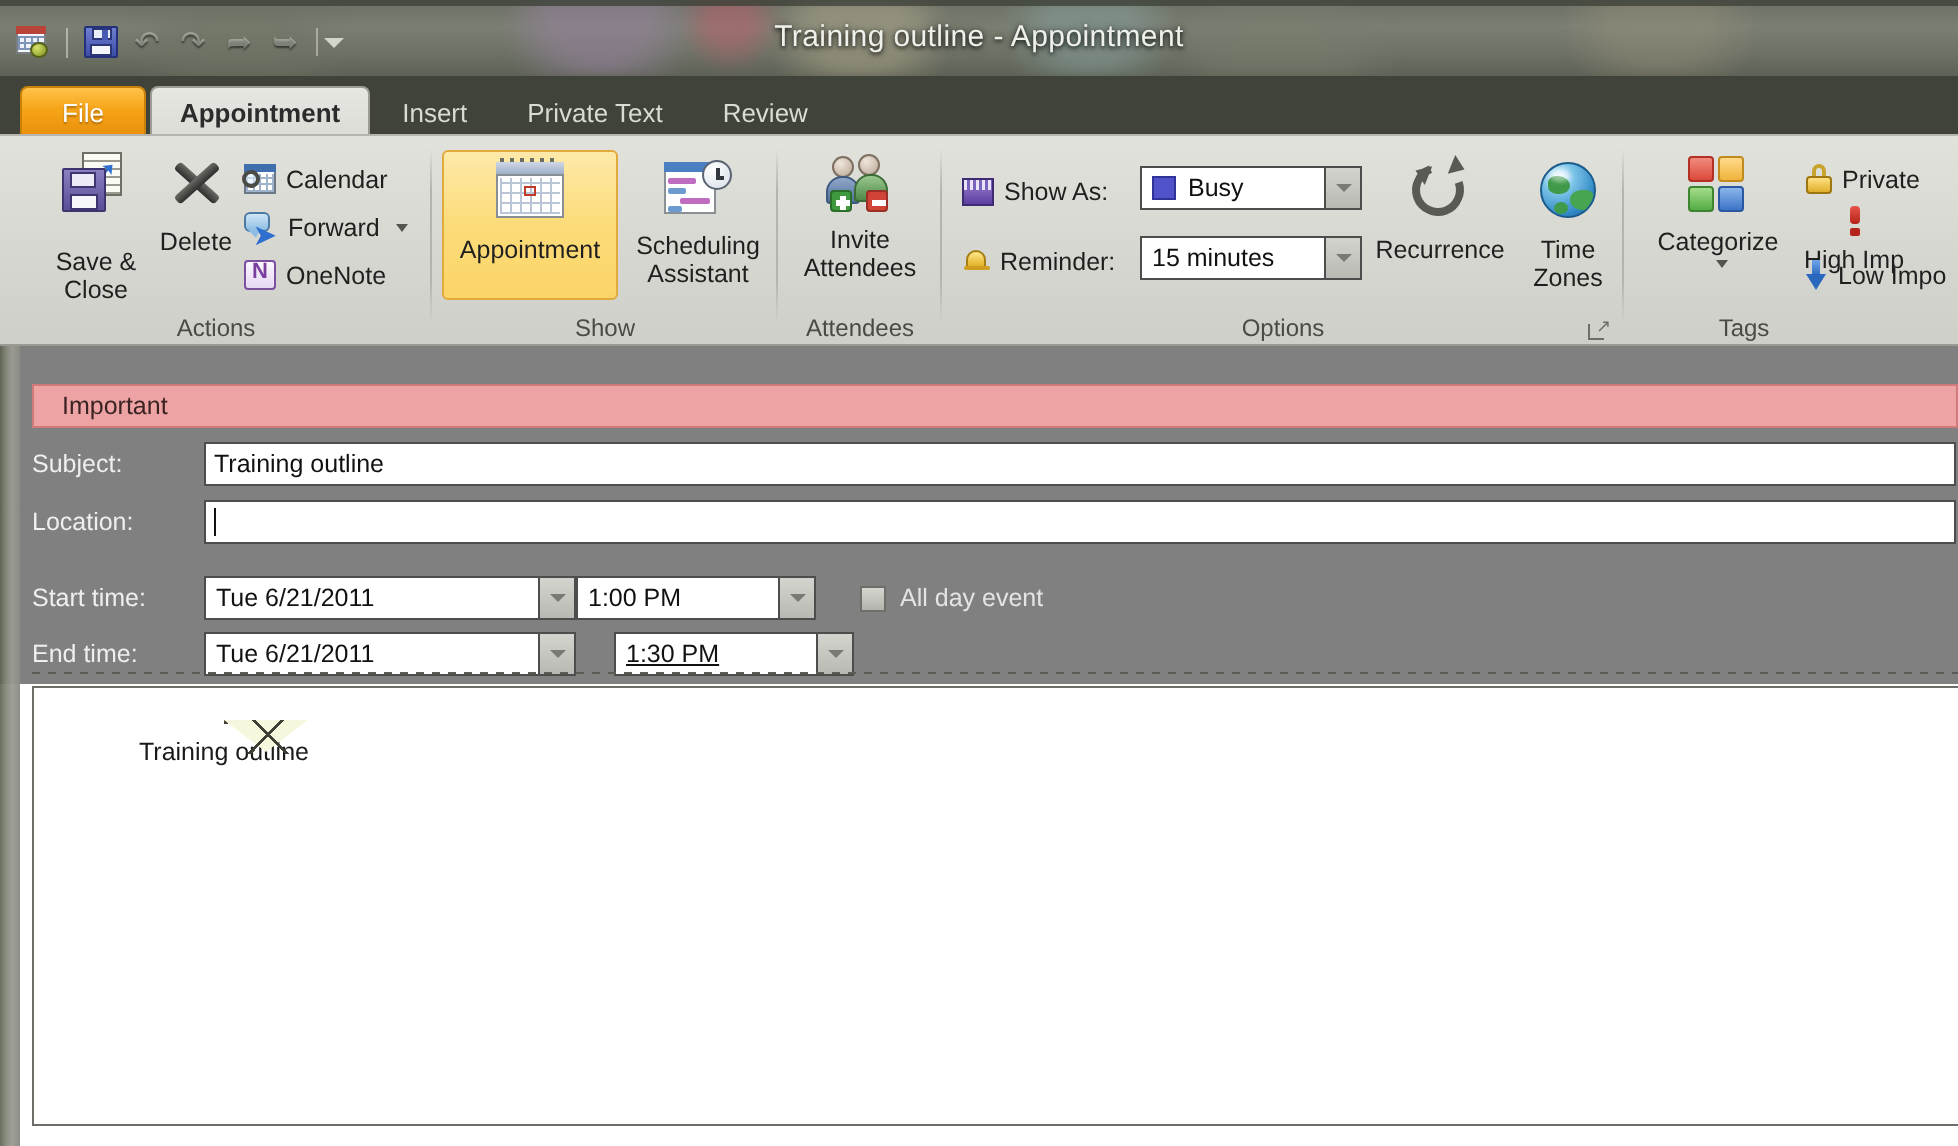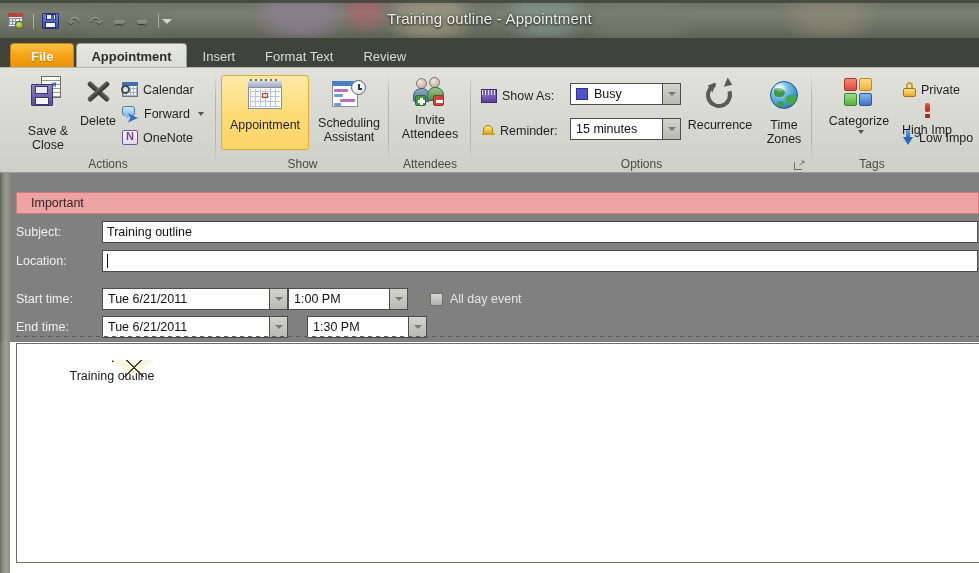--- a/index.html
+++ b/index.html
@@ -73,21 +73,21 @@
 
   
   .tabstrip{position:absolute;left:0;top:38px;width:979px;height:30px;background:#3f4339;}
   .tabstrip .tabs{position:absolute;left:10px;top:0;display:flex;align-items:flex-end;height:30px;}
   .tab{
     height:24px;padding:0 14px;margin-right:2px;display:flex;align-items:center;
     font-size:13px;color:#d9dcd2;white-space:nowrap;border-radius:4px 4px 0 0;cursor:default;
   }
   .tab.file{
     background:linear-gradient(180deg,#ffc24a 0%,#f6a417 45%,#e8900b 100%);
-    color:#fff;font-weight:bold;height:25px;padding:0 20px;
+    color:#fff;font-weight:normal;height:25px;padding:0 20px;
     text-shadow:0 1px 1px rgba(120,70,0,.55);
     border:1px solid #c9810a;border-bottom:none;box-sizing:border-box;
   }
   .tab.active{
     background:linear-gradient(180deg,#e6e6e2 0%,#dcdcd7 100%);
     color:#2c2c2c;font-weight:bold;height:25px;
     border:1px solid #9d9d95;border-bottom:none;box-sizing:border-box;
   }
 
   
@@ -328,21 +328,21 @@
         <span class="qat-caret"></span>
       </div>
     </div>
   </div>
 
   <div class="tabstrip">
     <div class="tabs">
       <div class="tab file">File</div>
       <div class="tab active">Appointment</div>
       <div class="tab">Insert</div>
-      <div class="tab">Format Text</div>
+      <div class="tab">Private Text</div>
       <div class="tab">Review</div>
     </div>
   </div>
 
   <div class="ribbon">
 
     <div class="rgroup" style="left:0;width:216px;">
       <div class="bigbtn" style="left:12px;top:8px;">
         <span class="ic ic-saveclose">
           <span class="pg"></span>
@@ -587,21 +587,21 @@
 
     <div class="drow" style="top:142px;">
       <span class="lbl">End time:</span>
       <span class="combo">
         <span class="box" style="width:167px;">Tue 6/21/2011</span>
         <span class="btn">
             <span class="cv"></span>
           </span>
       </span>
       <span class="combo" style="margin-left:19px;">
-        <span class="box" style="width:101px;">1:30 PM</span>
+        <span class="box" style="width:101px;text-decoration:underline;">1:30 PM</span>
         <span class="btn">
             <span class="cv"></span>
           </span>
       </span>
     </div>
   </div>
 
   <div class="leftframe"></div>
   <div class="leftframe-b"></div>
   <div class="dashed-top"></div>

